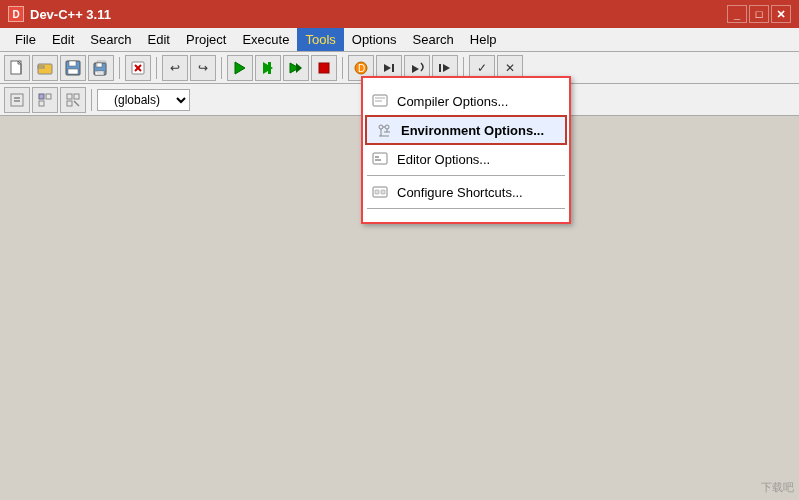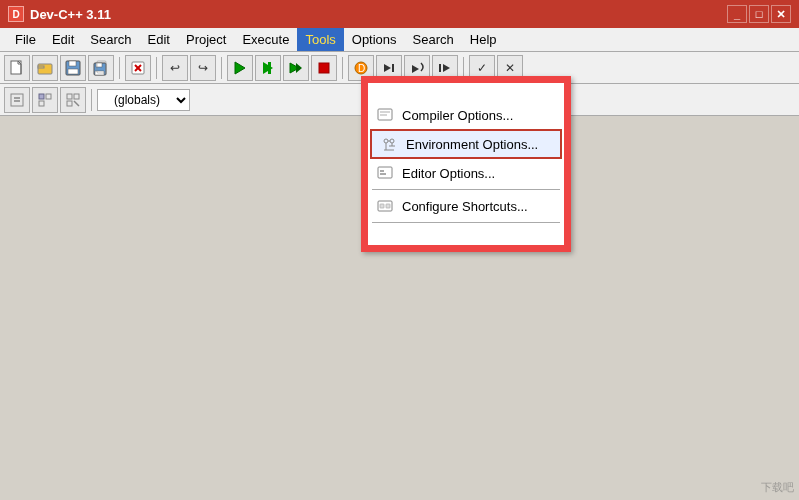--- a/index.html
+++ b/index.html
@@ -124,27 +124,27 @@
       flex: 1;
       display: flex;
       height: calc(500px - 28px - 24px - 32px - 32px);
     }
 
     
     #dropdown-menu {
       position: absolute;
       top: 28px + 24px;
       background: white;
-      border: 7px solid #ef4444;
+      border: 2px solid #ef4444;
       box-shadow: 2px 2px 5px rgba(0,0,0,0.3);
       z-index: 100;
       min-width: 210px;
       left: 361px;
       top: 76px;
-      padding: 19px 0;
+      padding: 10px 0;
     }
     .drop-item {
       display: flex;
       align-items: center;
       padding: 4px 12px 4px 8px;
       cursor: pointer;
       font-size: 13px;
       color: #000;
       white-space: nowrap;
       gap: 8px;
@@ -347,21 +347,21 @@
         <svg width="16" height="16">
           <circle cx="5" cy="5" r="2" fill="none" stroke="#888" stroke-width="1"></circle>
           <circle cx="11" cy="5" r="2" fill="none" stroke="#888" stroke-width="1"></circle>
           <line x1="7" y1="5" x2="9" y2="5" stroke="#888" stroke-width="1"></line>
           <line x1="5" y1="7" x2="5" y2="14" stroke="#888" stroke-width="1"></line>
           <line x1="11" y1="7" x2="11" y2="10" stroke="#888" stroke-width="1"></line>
           <line x1="3" y1="14" x2="13" y2="14" stroke="#888" stroke-width="1"></line>
           <line x1="8" y1="10" x2="14" y2="10" stroke="#888" stroke-width="1"></line>
         </svg>
       </span>
-      <span style="font-weight:normal;">Environment Options...</span>
+      <span style="font-weight:bold;">Environment Options...</span>
     </div>
   </div>
 
   <div class="drop-item">
     <span class="drop-icon">
       <svg width="16" height="16">
           <rect x="1" y="2" width="14" height="11" rx="1" fill="white" stroke="#888" stroke-width="1"></rect>
           <line x1="3" y1="6" x2="7" y2="6" stroke="#555" stroke-width="1"></line>
           <line x1="3" y1="9" x2="9" y2="9" stroke="#555" stroke-width="1"></line>
         </svg>

